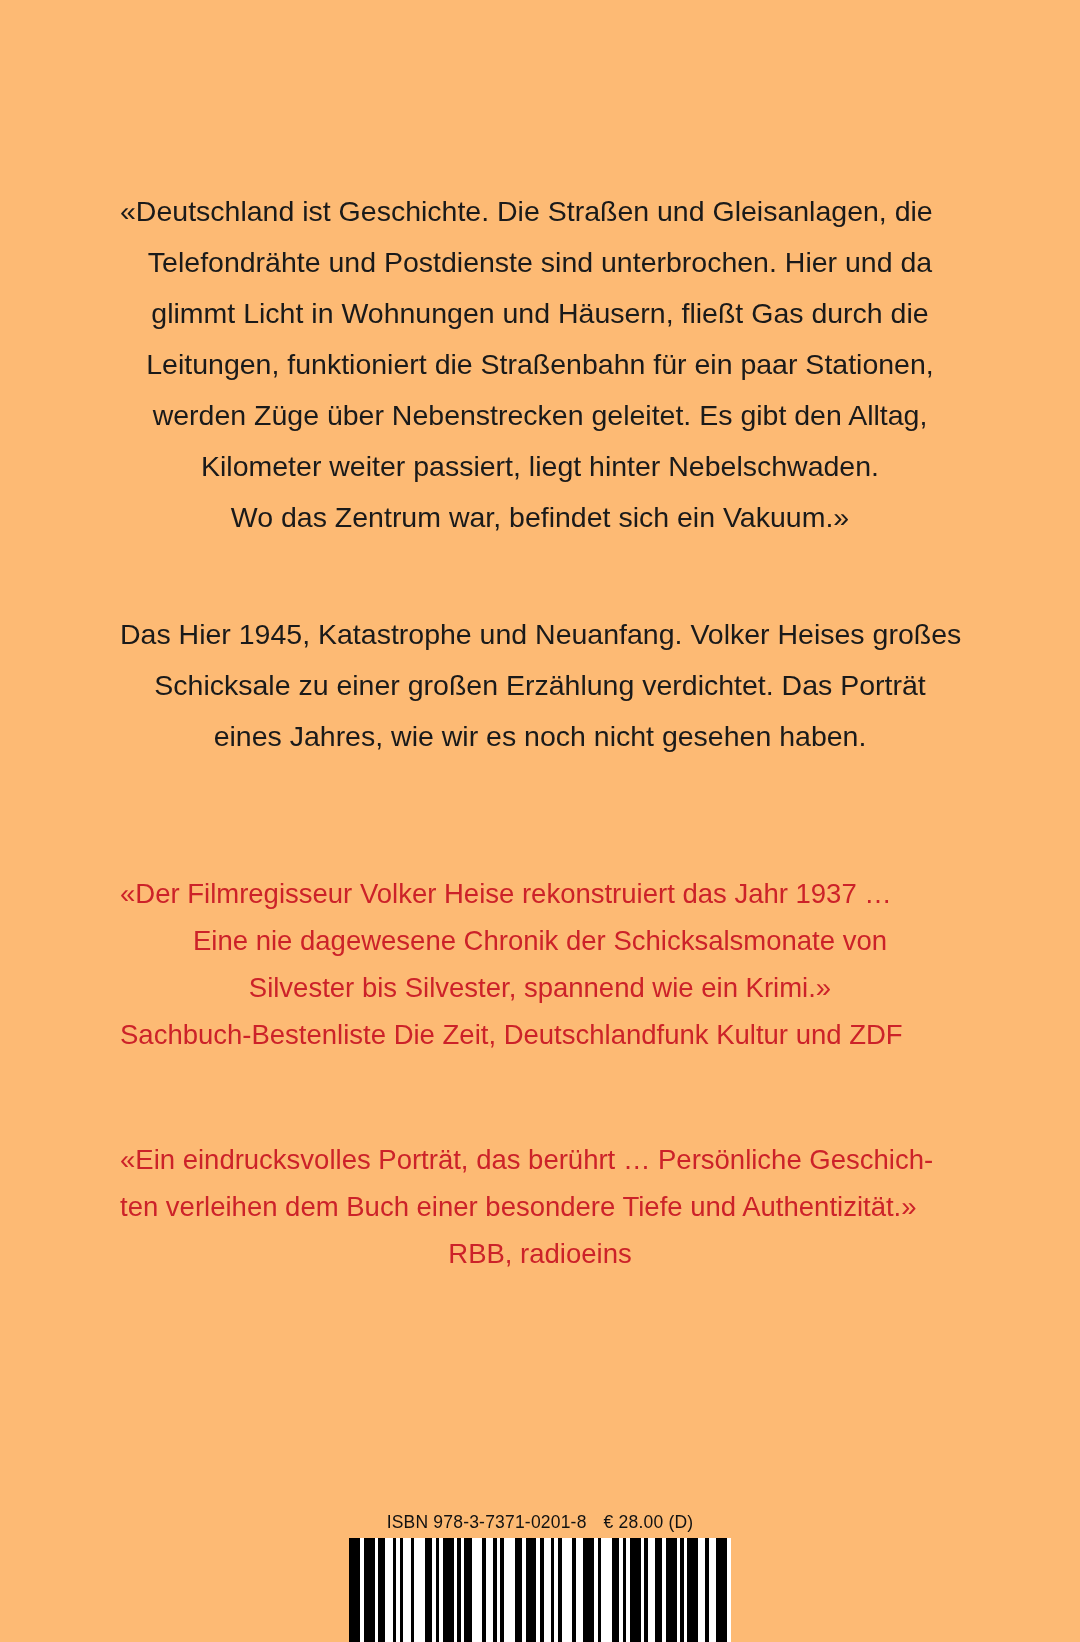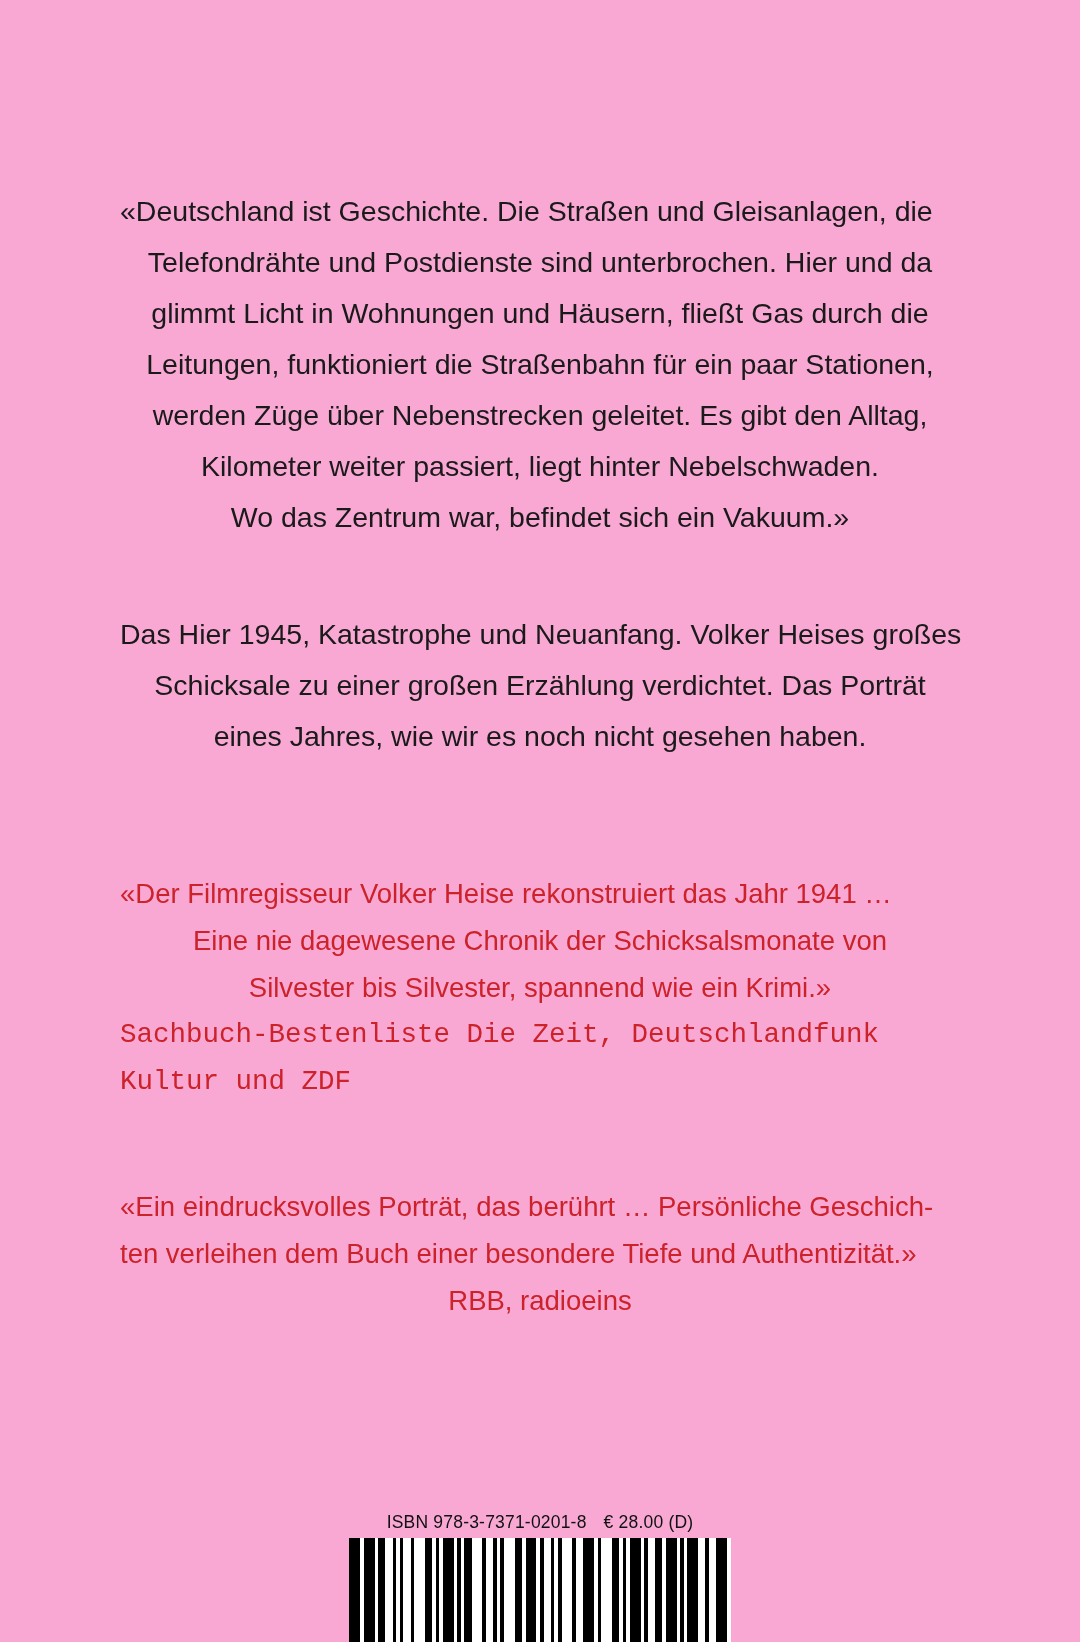--- a/index.html
+++ b/index.html
@@ -11,21 +11,21 @@
     width: 1080px;
     height: 1642px;
     position: relative;
     font-family: "Liberation Sans", sans-serif;
     -webkit-font-smoothing: antialiased;
   }
 
   .cover {
     position: absolute;
     inset: 0;
-    background: #f9a8d4;
+    background: #fdba74;
     display: flex;
     flex-direction: column;
     align-items: center;
   }
 
   .content {
     width: 840px;
     margin: 0 auto;
     padding-top: 186px;
     box-sizing: border-box;
@@ -137,25 +137,25 @@
       <span class="ln">Wo das Zentrum war, befindet sich ein Vakuum.»</span>
     </div>
 
     <div class="blurb-desc" style="color: rgb(26, 26, 26);">
       <span class="ln first">Das Hier 1945, Katastrophe und Neuanfang. Volker Heises großes</span>
       <span class="ln">Schicksale zu einer großen Erzählung verdichtet. Das Porträt</span>
       <span class="ln">eines Jahres, wie wir es noch nicht gesehen haben.</span>
     </div>
 
     <div class="press press-1" style="color: rgb(204, 34, 41);">
-      <span class="ln flush-left">«Der Filmregisseur Volker Heise rekonstruiert das Jahr 1941 …</span>
+      <span class="ln flush-left">«Der Filmregisseur Volker Heise rekonstruiert das Jahr 1937 …</span>
       <span class="ln">Eine nie dagewesene Chronik der Schicksalsmonate von</span>
       <span class="ln">Silvester bis Silvester, spannend wie ein Krimi.»</span>
     </div>
-    <div class="press-source left-align" style="color: rgb(204, 34, 41); font-family: Liberation Mono, monospace;">Sachbuch-Bestenliste Die Zeit, Deutschlandfunk Kultur und ZDF</div>
+    <div class="press-source left-align" style="color: rgb(204, 34, 41);">Sachbuch-Bestenliste Die Zeit, Deutschlandfunk Kultur und ZDF</div>
 
     <div class="press press-2" style="color: rgb(204, 34, 41);">
       <span class="ln flush-left">«Ein eindrucksvolles Porträt, das berührt … Persönliche Geschich-</span>
       <span class="ln flush-left">ten verleihen dem Buch einer besondere Tiefe und Authentizität.»</span>
     </div>
     <div class="press-source" style="color: rgb(204, 34, 41);">RBB, radioeins</div>
 
   </div>
 
   <div class="footer">

